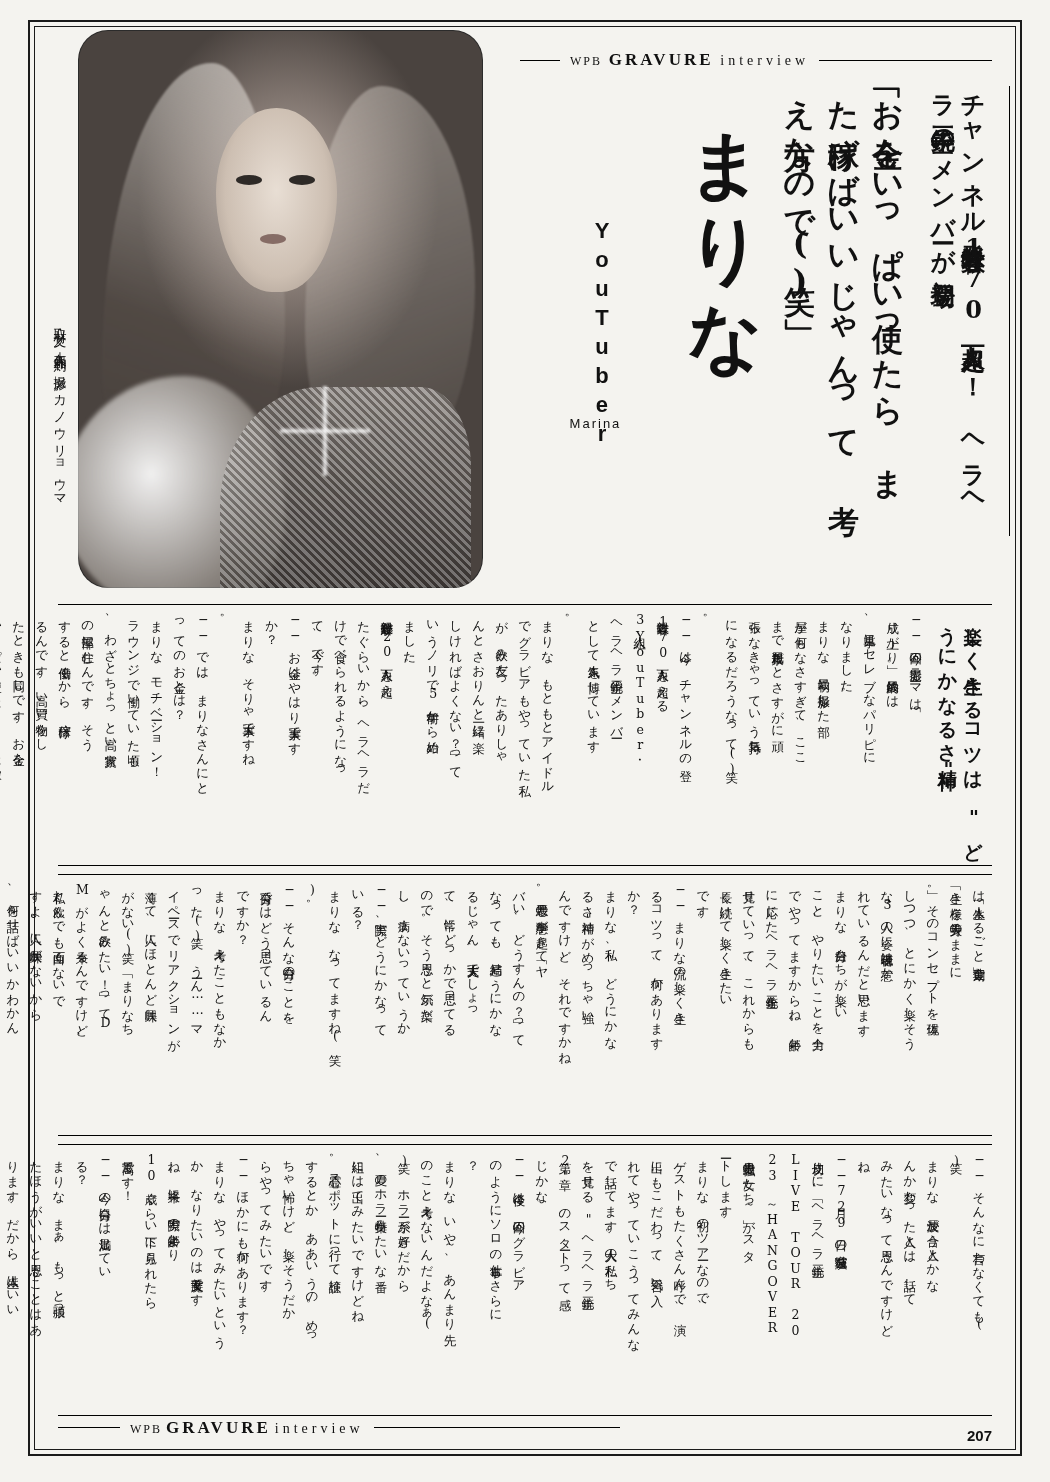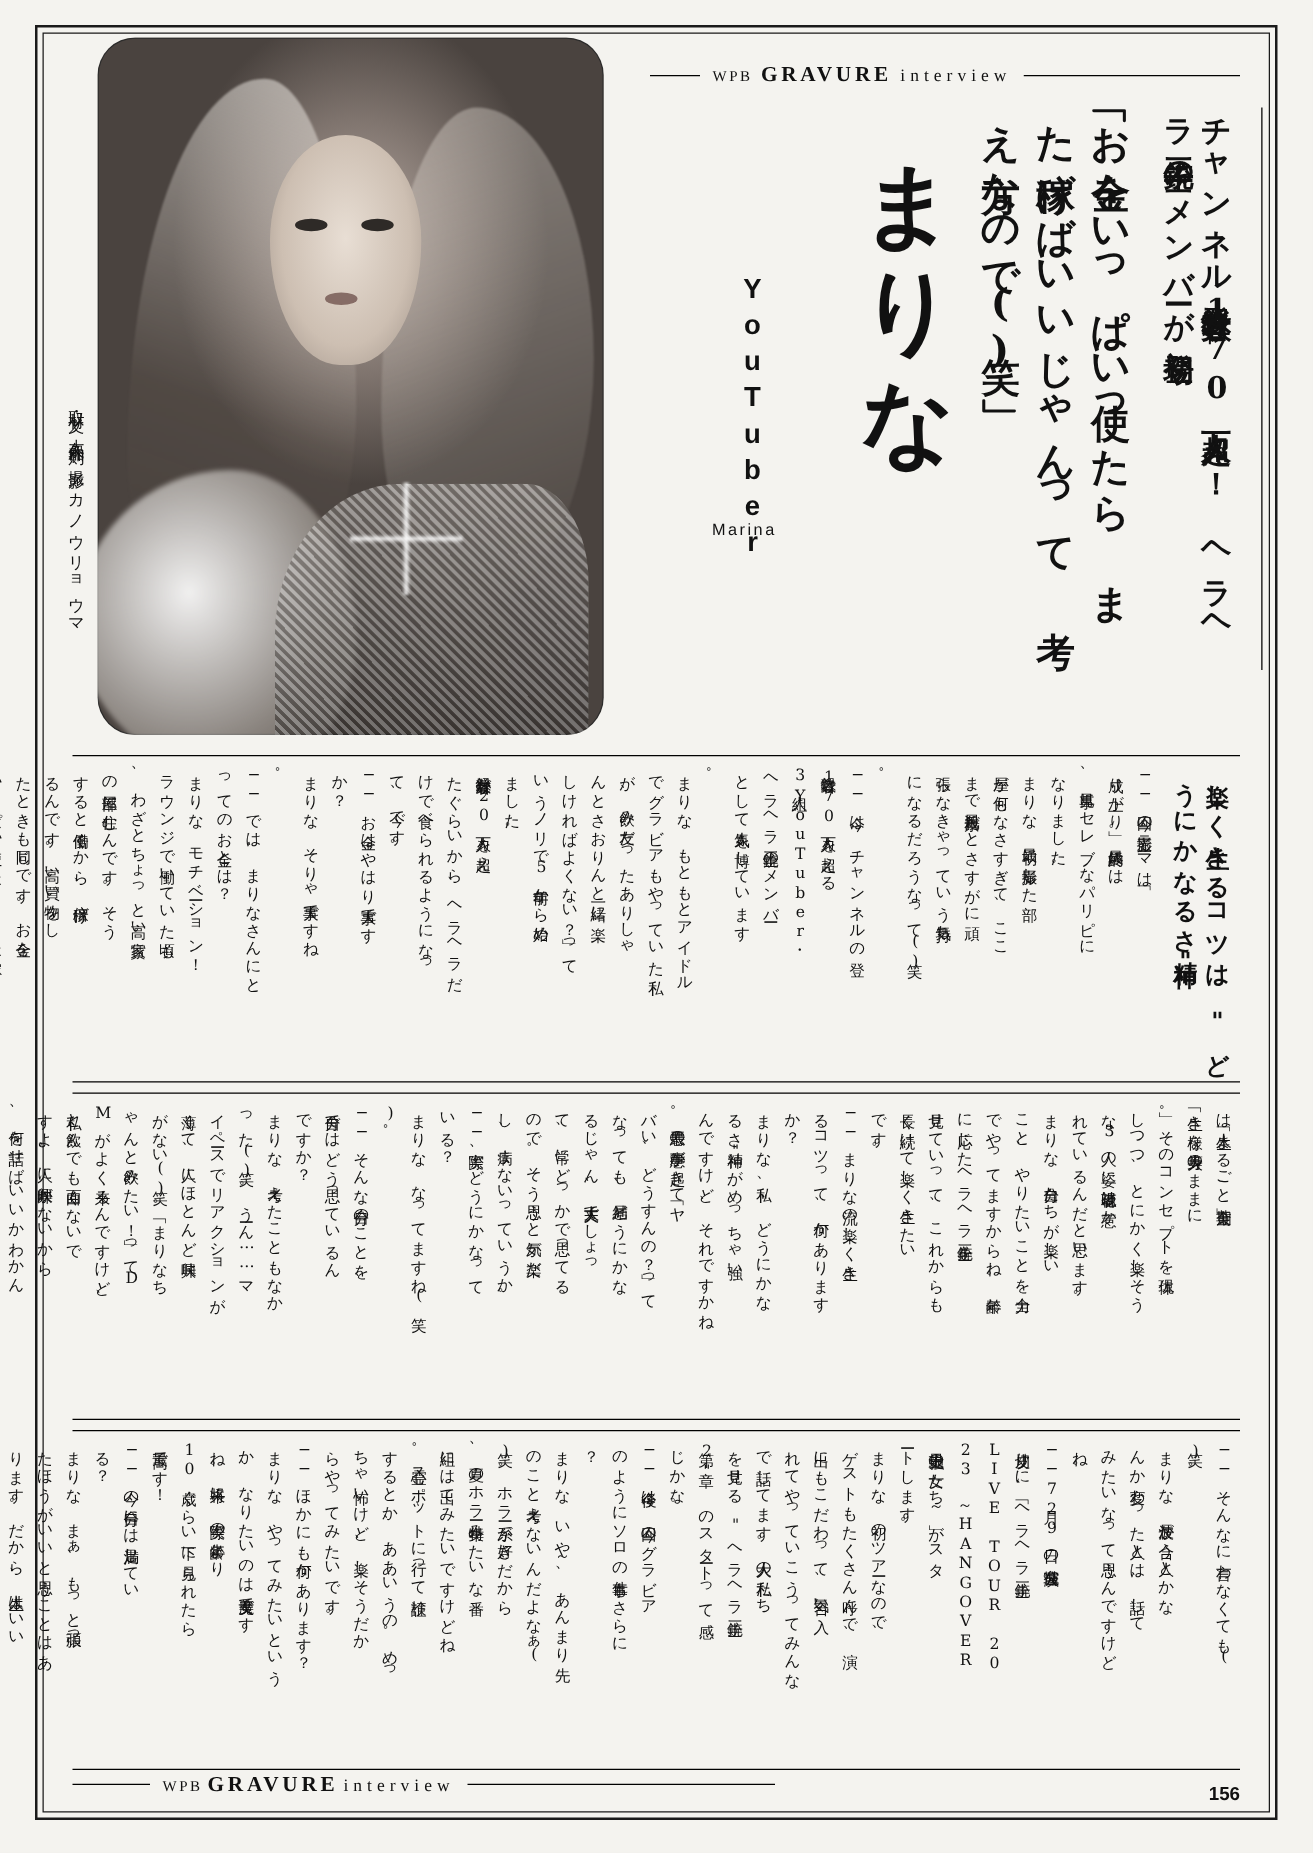--- a/index.html
+++ b/index.html
@@ -389,15 +389,15 @@
         <div class="col" style="width: 17px; flex: 0 0 auto;">感じだけど、自分自身はまだ</div>
       </div>
   </div>
 
   <div class="footer-rule"></div>
   <div class="footer-label">
     <span class="wpb">WPB</span>
     <span class="gv">GRAVURE</span>
     <span class="iv">interview</span>
   </div>
-  <div class="page-num">156</div>
+  <div class="page-num">207</div>
 
 </div>
 
 </body></html>

